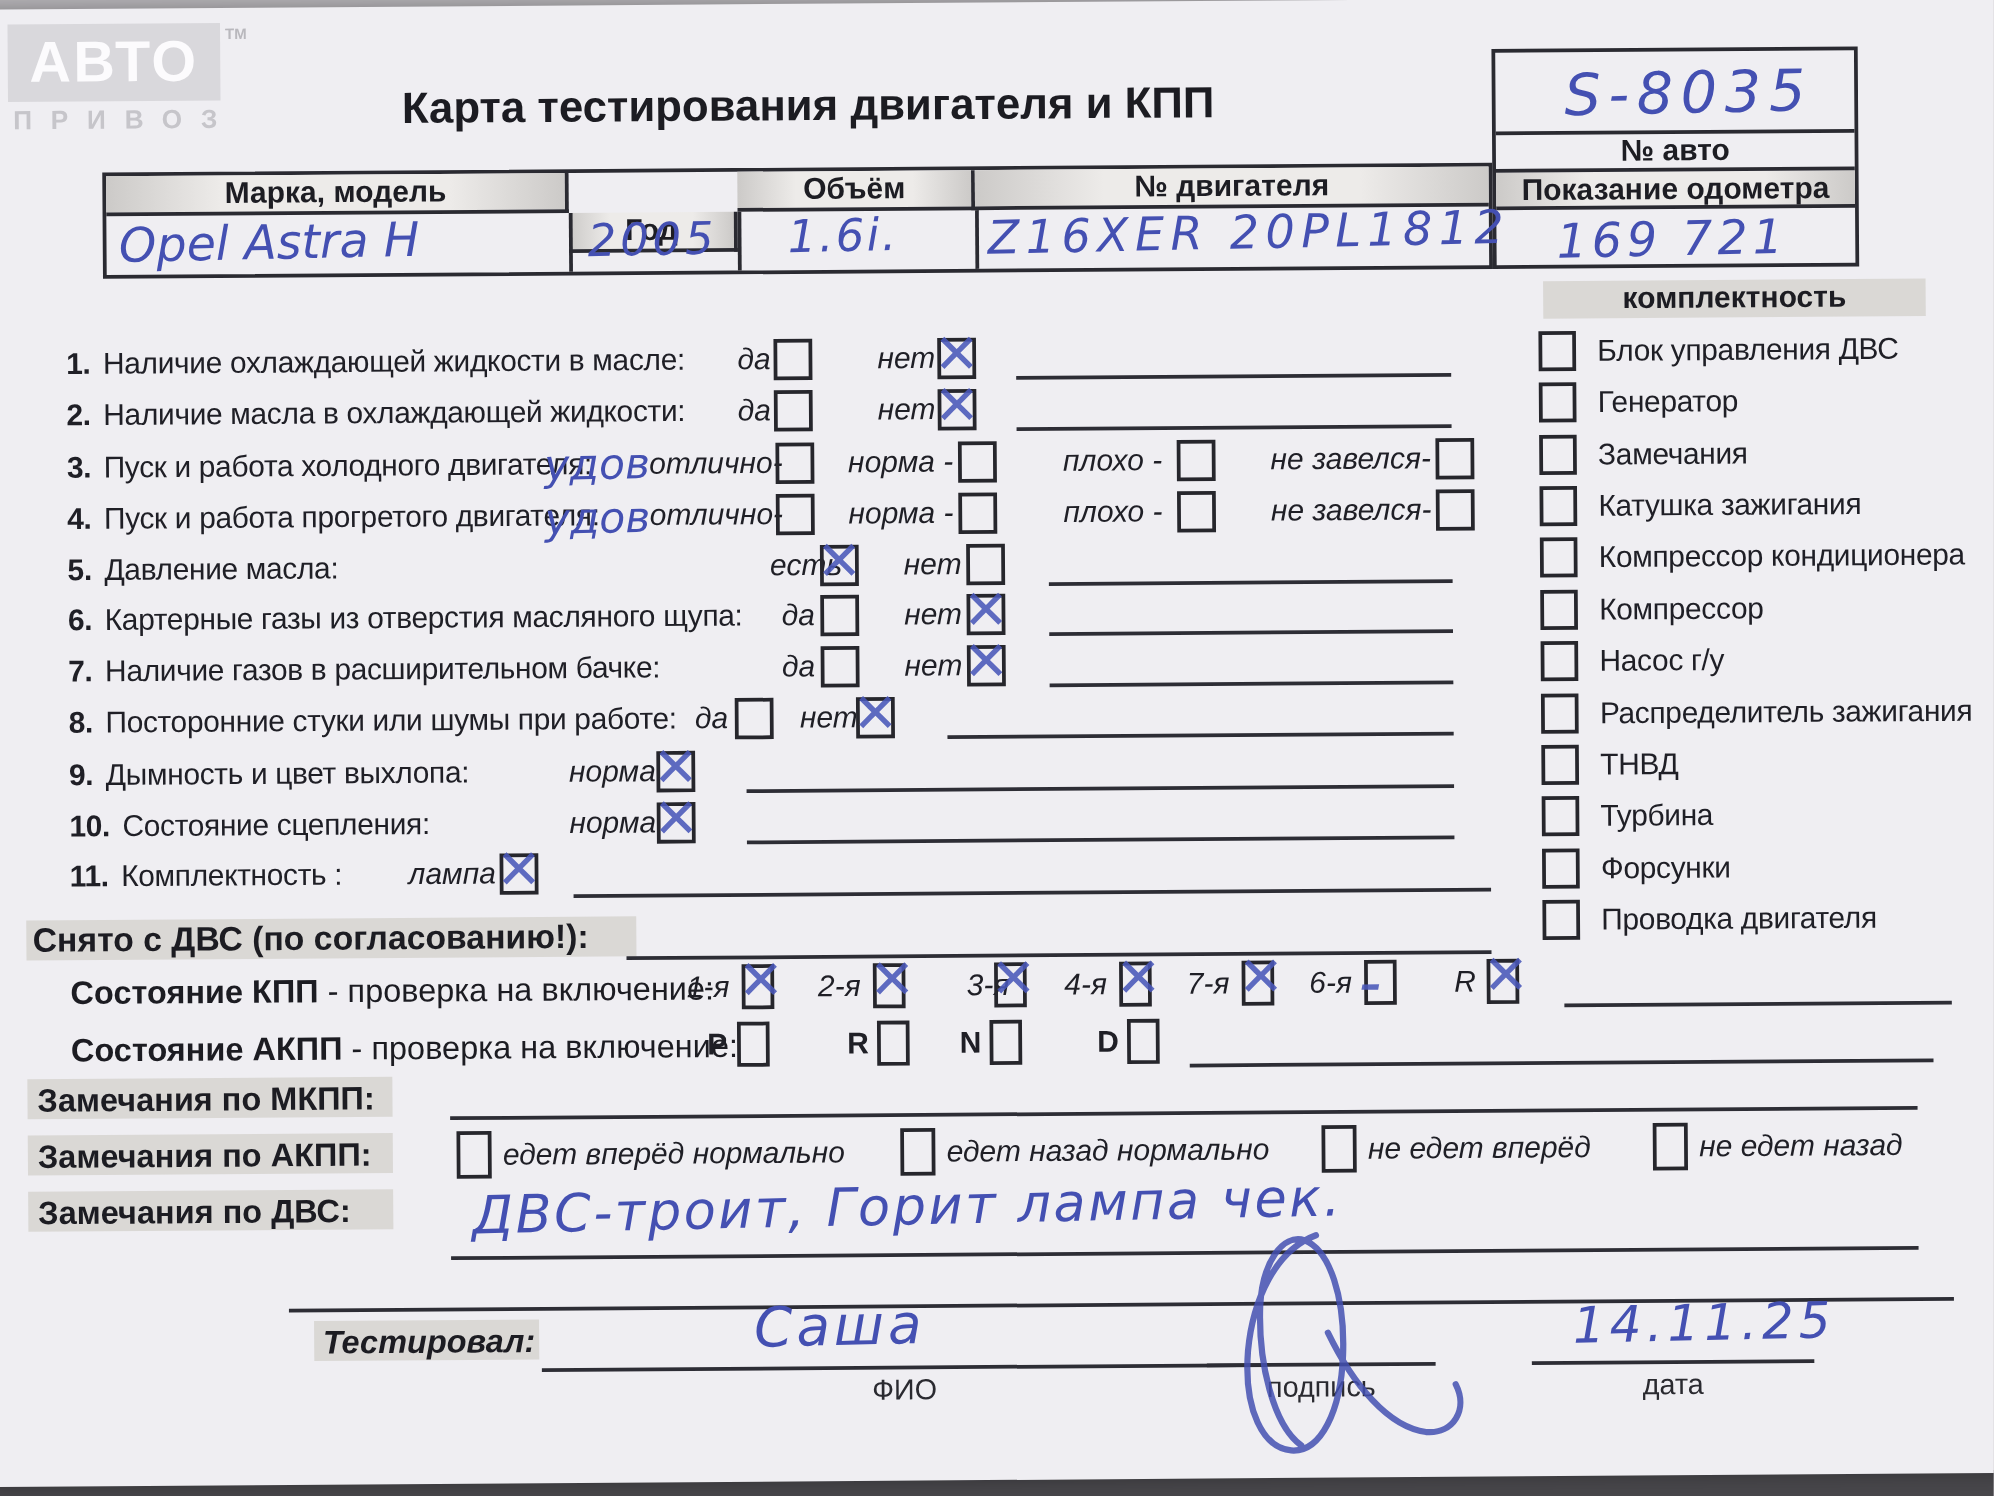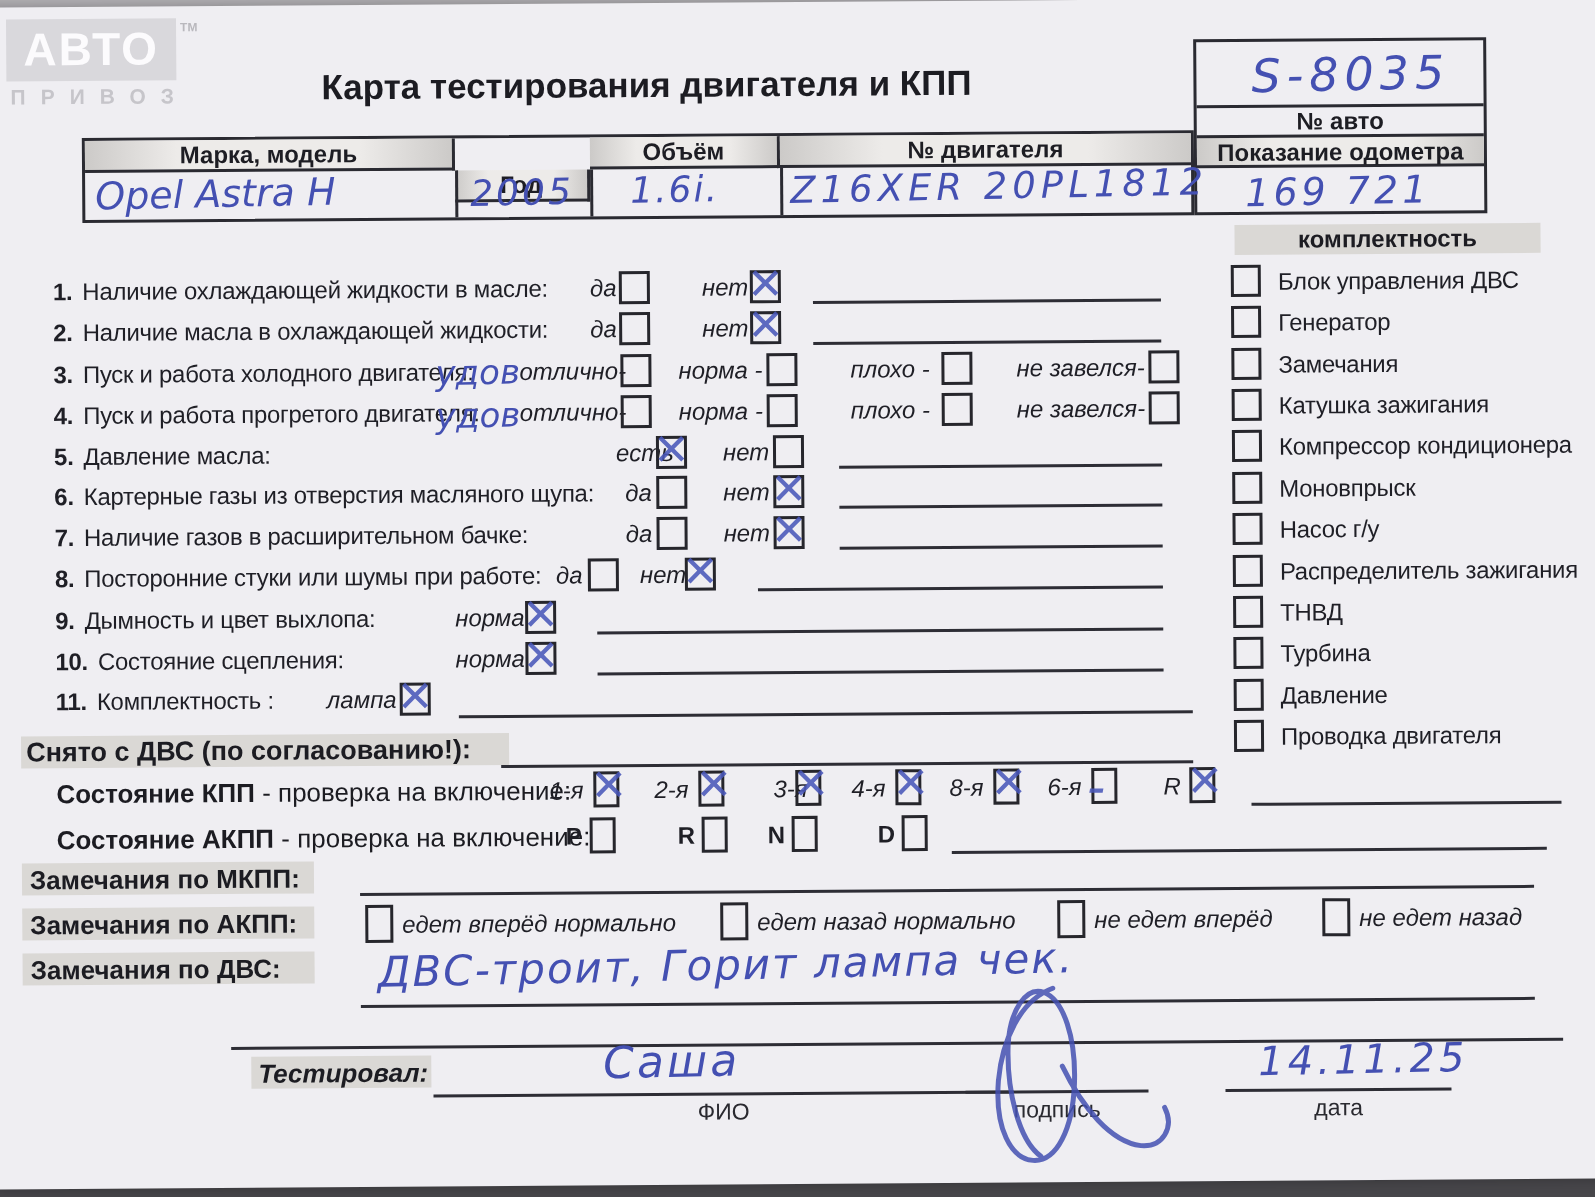--- a/index.html
+++ b/index.html
@@ -96,41 +96,41 @@
   <div class="row" style="top:389px;">
         <span class="cb cbe" style="left:1233px;"></span>
         <span class="lbl" style="left:1280px;">Катушка зажигания</span>
       </div>
   <div class="row" style="top:430px;">
         <span class="cb cbe" style="left:1233px;"></span>
         <span class="lbl" style="left:1280px;">Компрессор кондиционера</span>
       </div>
   <div class="row" style="top:472px;">
         <span class="cb cbe" style="left:1233px;"></span>
-        <span class="lbl" style="left:1280px;">Моновпрыск</span>
+        <span class="lbl" style="left:1280px;">Компрессор</span>
       </div>
   <div class="row" style="top:513px;">
         <span class="cb cbe" style="left:1233px;"></span>
         <span class="lbl" style="left:1280px;">Насос г/у</span>
       </div>
   <div class="row" style="top:555px;">
         <span class="cb cbe" style="left:1233px;"></span>
         <span class="lbl" style="left:1280px;">Распределитель зажигания</span>
       </div>
   <div class="row" style="top:596px;">
         <span class="cb cbe" style="left:1233px;"></span>
         <span class="lbl" style="left:1280px;">ТНВД</span>
       </div>
   <div class="row" style="top:637px;">
         <span class="cb cbe" style="left:1233px;"></span>
         <span class="lbl" style="left:1280px;">Турбина</span>
       </div>
   <div class="row" style="top:679px;">
         <span class="cb cbe" style="left:1233px;"></span>
-        <span class="lbl" style="left:1280px;">Давление</span>
+        <span class="lbl" style="left:1280px;">Форсунки</span>
       </div>
   <div class="row" style="top:720px;">
         <span class="cb cbe" style="left:1233px;"></span>
         <span class="lbl" style="left:1280px;">Проводка двигателя</span>
       </div>
 
   <div class="row" style="top:267px;">
     <span class="lbl" style="left:55px;"><span class="num">1.</span><span class="numtxt">Наличие охлаждающей жидкости в масле:</span></span>
     <span class="opt" style="left:592px;">да</span>
     <span class="cb" style="left:621px;">
@@ -282,21 +282,21 @@
           <span class="mark">✕</span>
         </span>
     <span class="opt" style="left:772px;text-align:center;">3-я</span>
     <span class="cb cbg" style="left:794px;">
           <span class="mark">✕</span>
         </span>
     <span class="opt" style="left:850px;">4-я</span>
     <span class="cb cbg" style="left:894px;">
           <span class="mark">✕</span>
         </span>
-    <span class="opt" style="left:948px;">8-я</span>
+    <span class="opt" style="left:948px;">7-я</span>
     <span class="cb cbg" style="left:992px;">
           <span class="mark">✕</span>
         </span>
     <span class="opt" style="left:1046px;">6-я</span>
     <span class="cb cbg" style="left:1090px;">
           <span class="mark" style="top:-6px;font-size:34px;">–</span>
         </span>
     <span class="opt" style="left:1162px;">R</span>
     <span class="cb cbg" style="left:1188px;">
           <span class="mark">✕</span>

